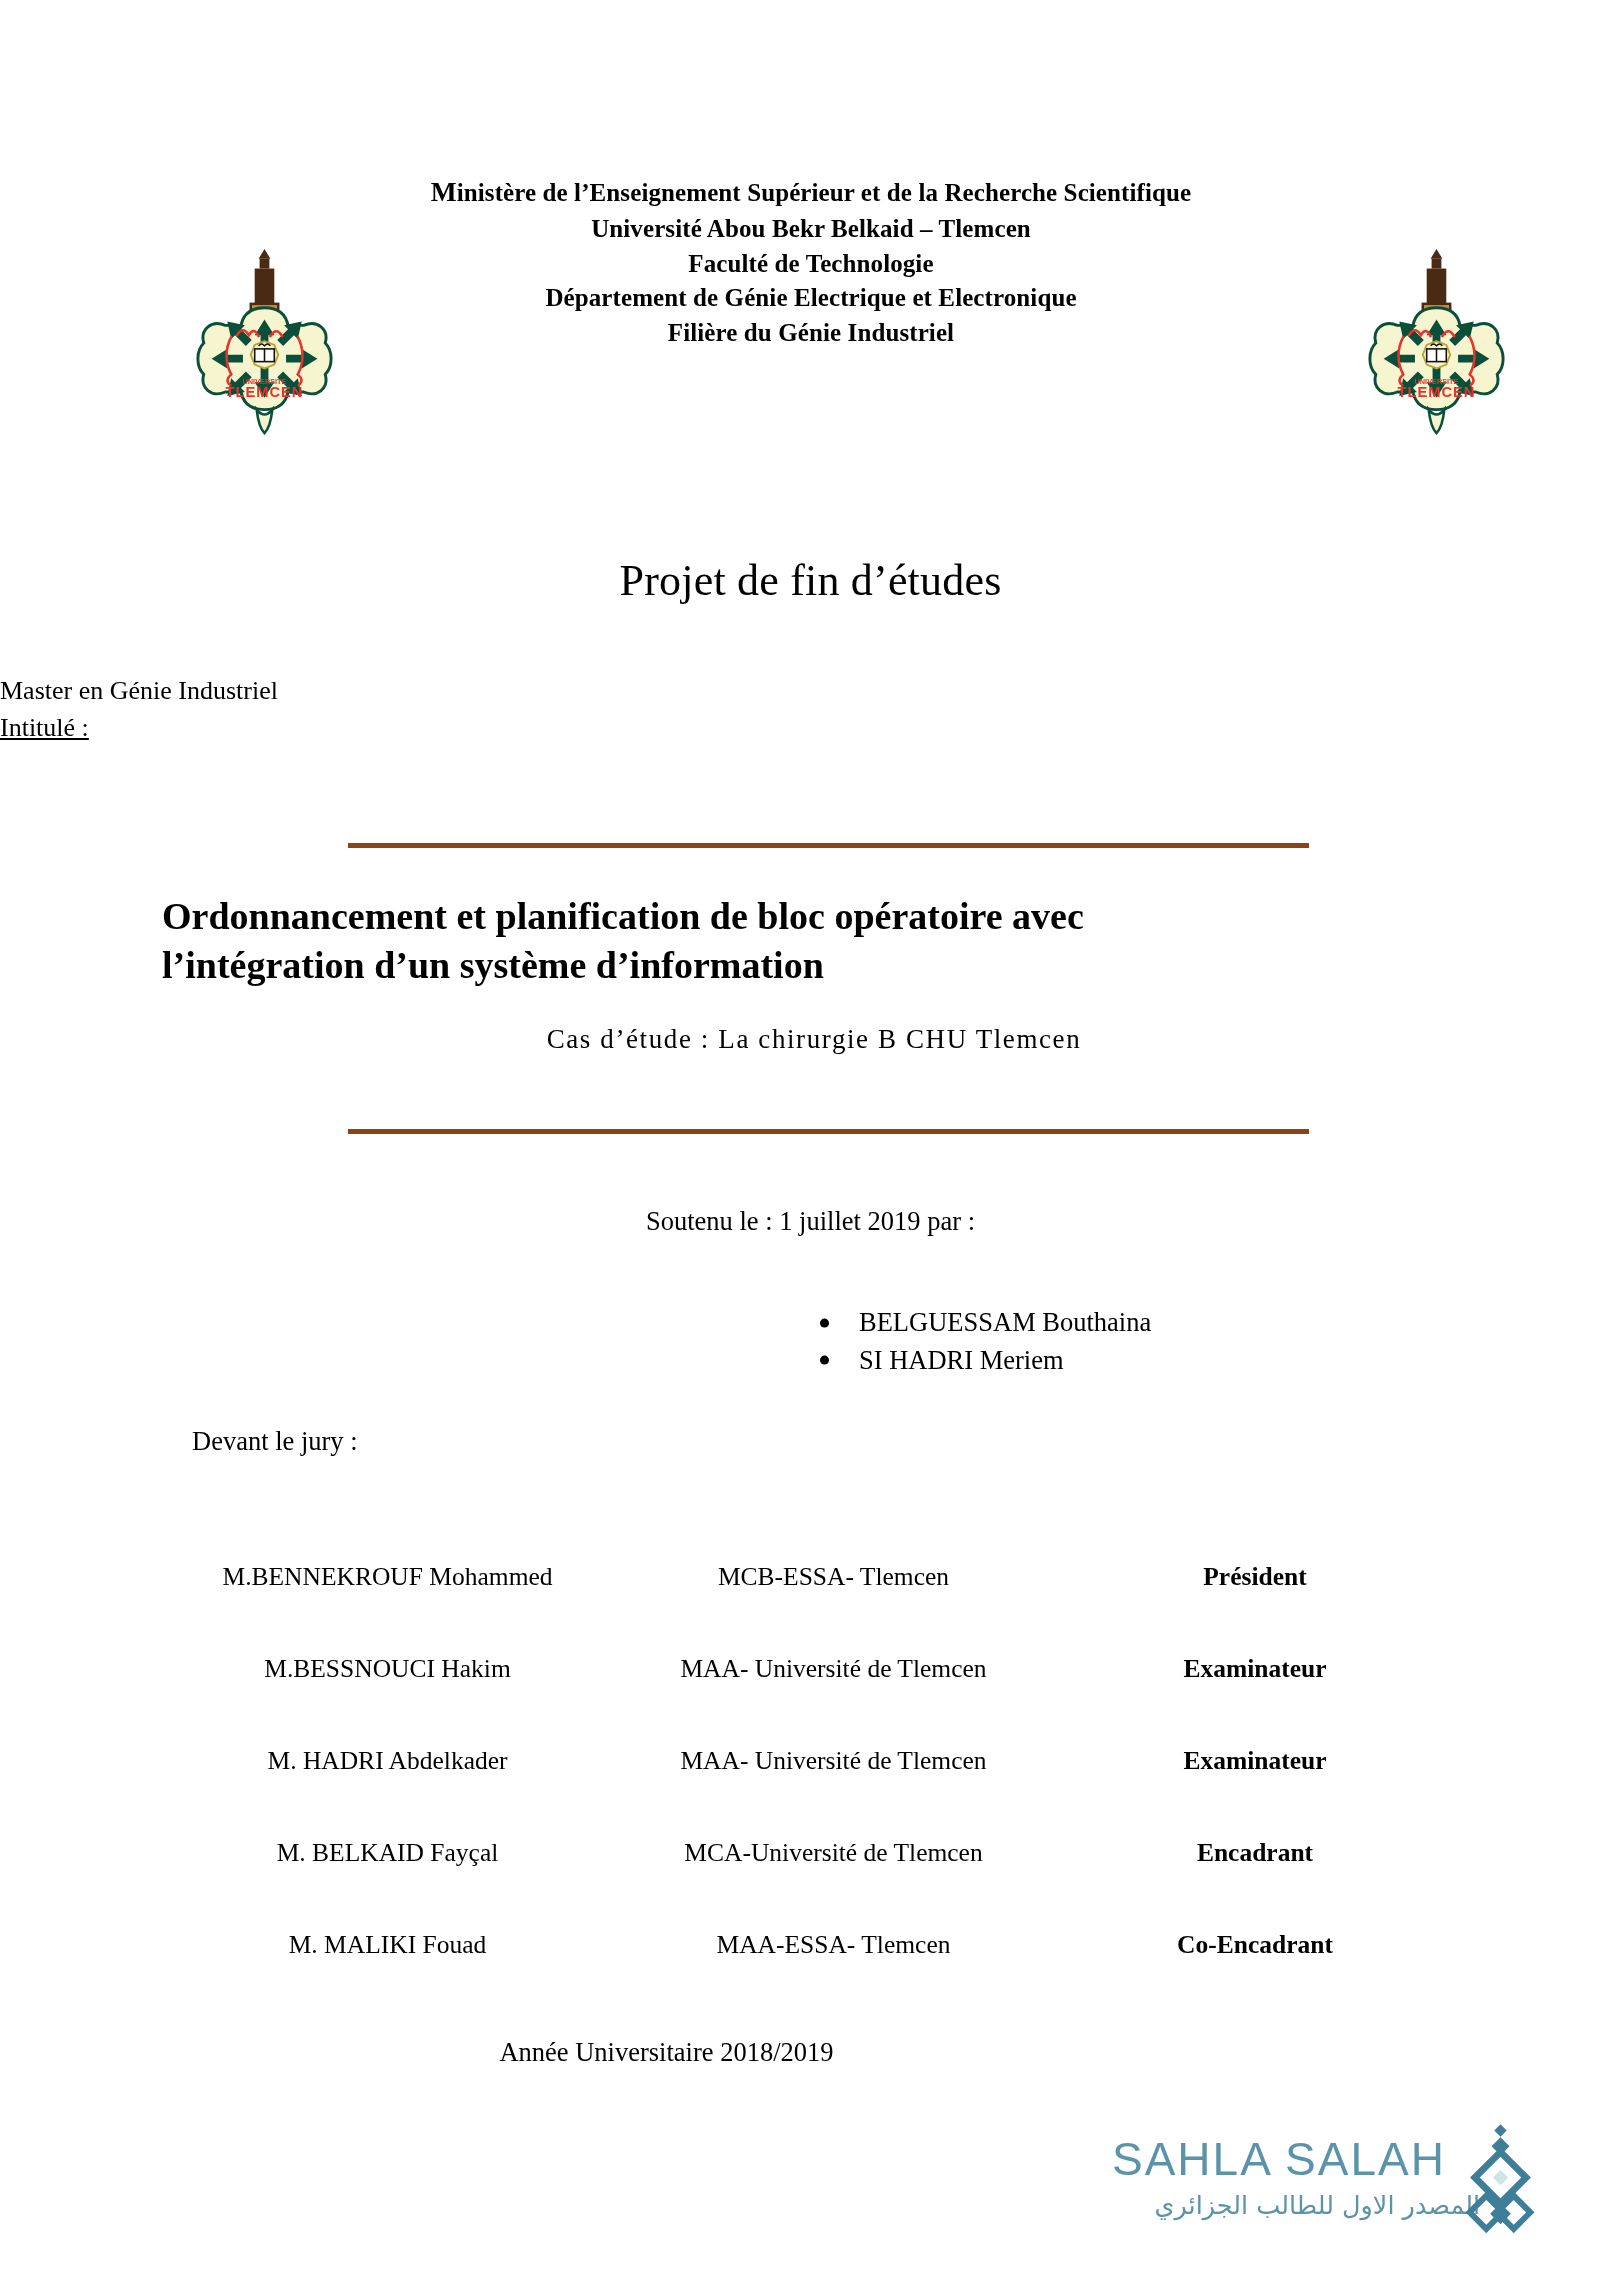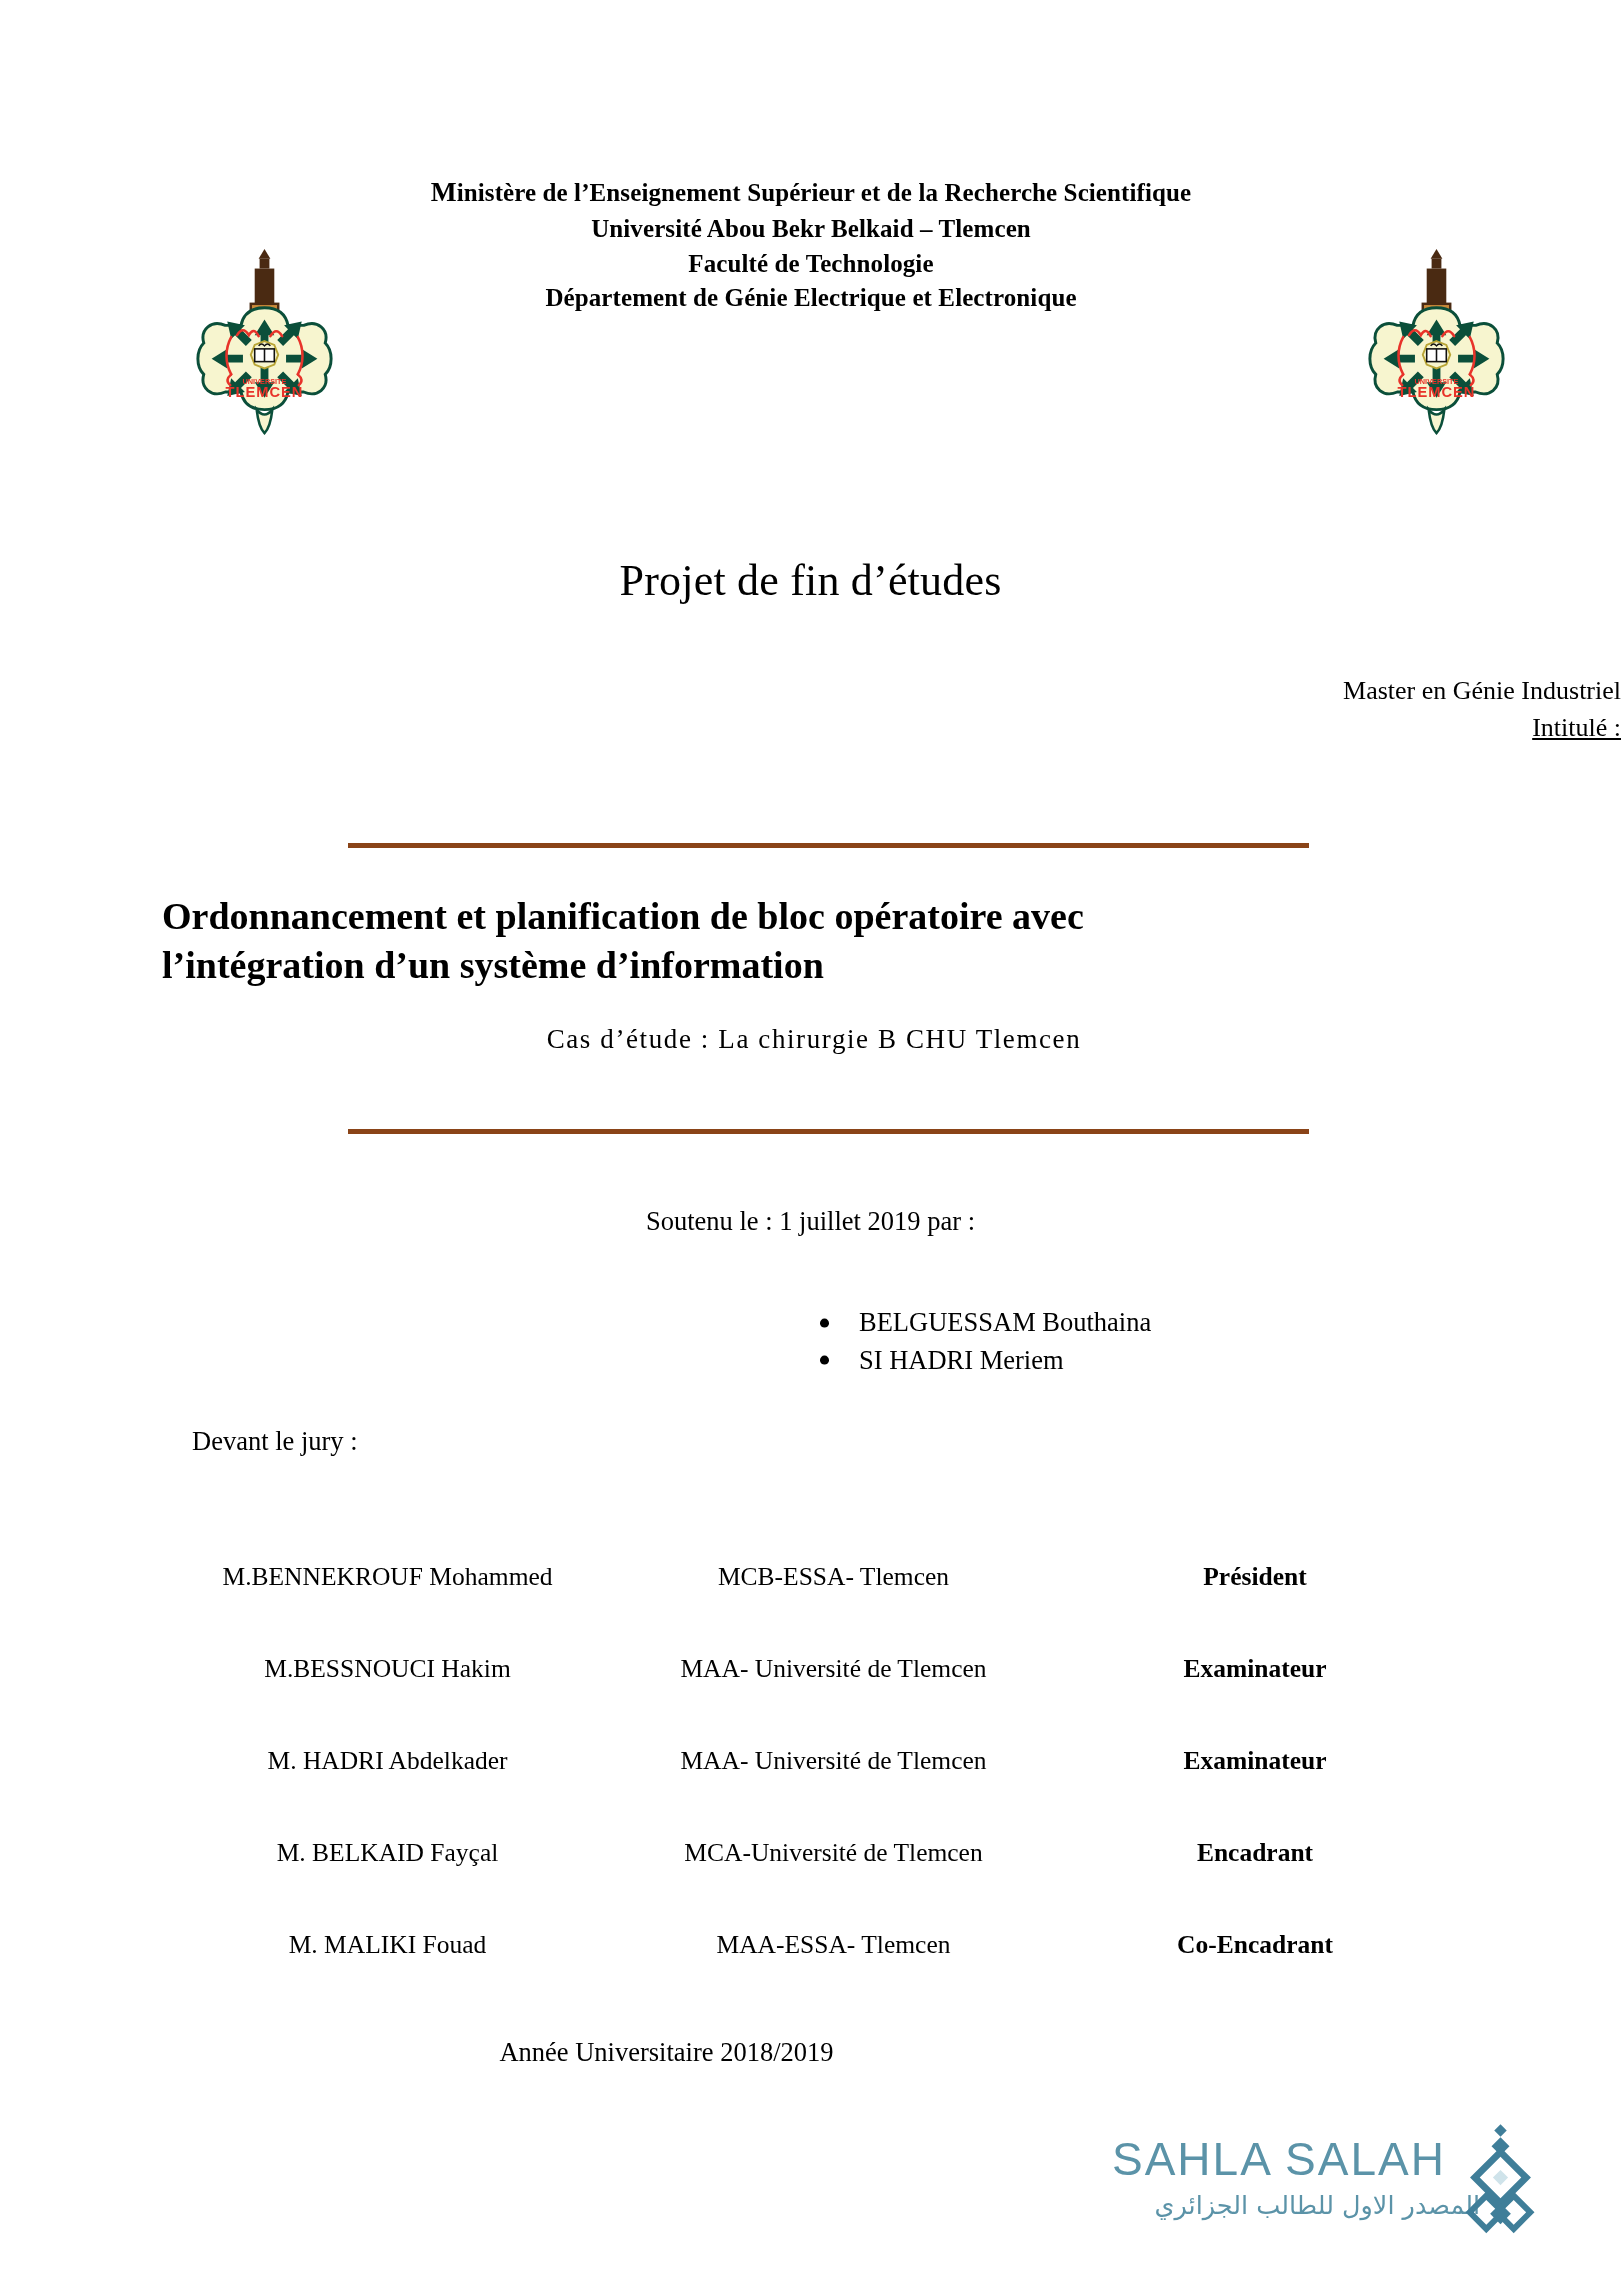--- a/index.html
+++ b/index.html
@@ -68,21 +68,21 @@
     font-size: 44px;
     font-weight: normal;
     letter-spacing: 0.2px;
     margin-top: 8px;
   }
   .master-line {
     position: absolute;
     top: 673px;
     left: 0;
     width: 1621px;
-    text-align: right;
+    text-align: left;
     font-size: 26px;
     line-height: 1.42;
   }
   .intitule {
     display: inline-block;
     text-decoration: underline;
     text-underline-offset: 2px;
   }
 
   
@@ -236,20 +236,21 @@
 <body>
 
 <div class="page">
 
   <div class="header-zone">
     <div class="header-lines">
       <span class="hl"><span class="ministry-cap">M</span><span>inistère de l’Enseignement Supérieur et de la Recherche Scientifique</span></span>
       <span class="hl">Université Abou Bekr Belkaid – Tlemcen</span>
       <span class="hl">Faculté de Technologie</span>
       <span class="hl">Département de Génie Electrique et Electronique</span>
+      <span class="hl">Filière du Génie Industriel</span>
     </div>
   </div>
 
   <div class="logo logo-left">
     <svg viewBox="0 0 160 245" width="157" height="240" xmlns="http://www.w3.org/2000/svg">
 
       <g>
         <path d="M74 12 L80 2 L86 12 Z" fill="#4a2a12"></path>
         <rect x="75" y="12" width="10" height="10" fill="#4a2a12"></rect>
         <rect x="70" y="22" width="20" height="36" fill="#4a2a12"></rect>

